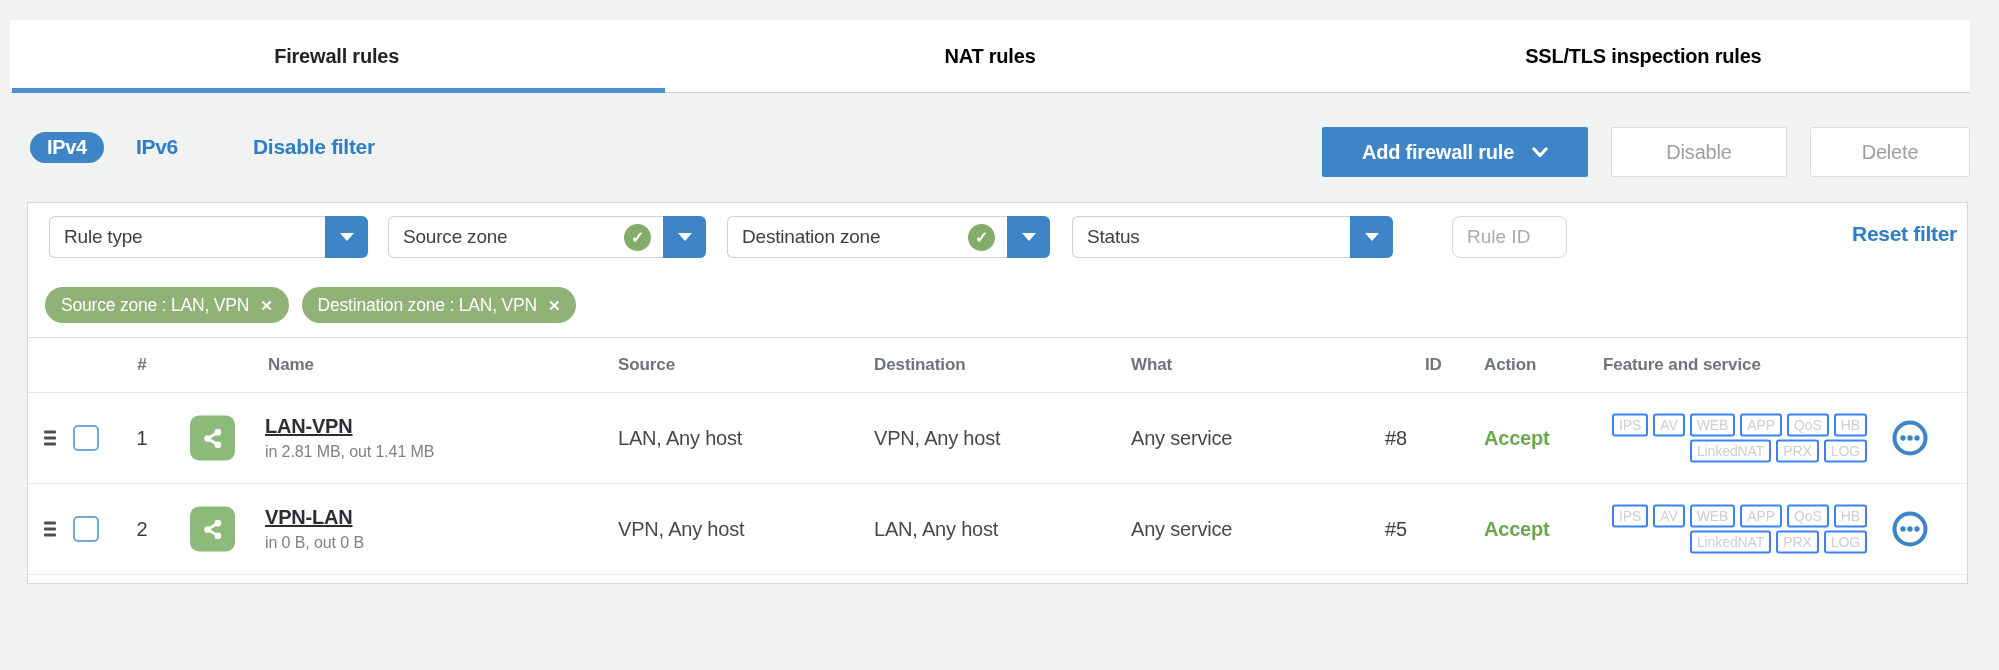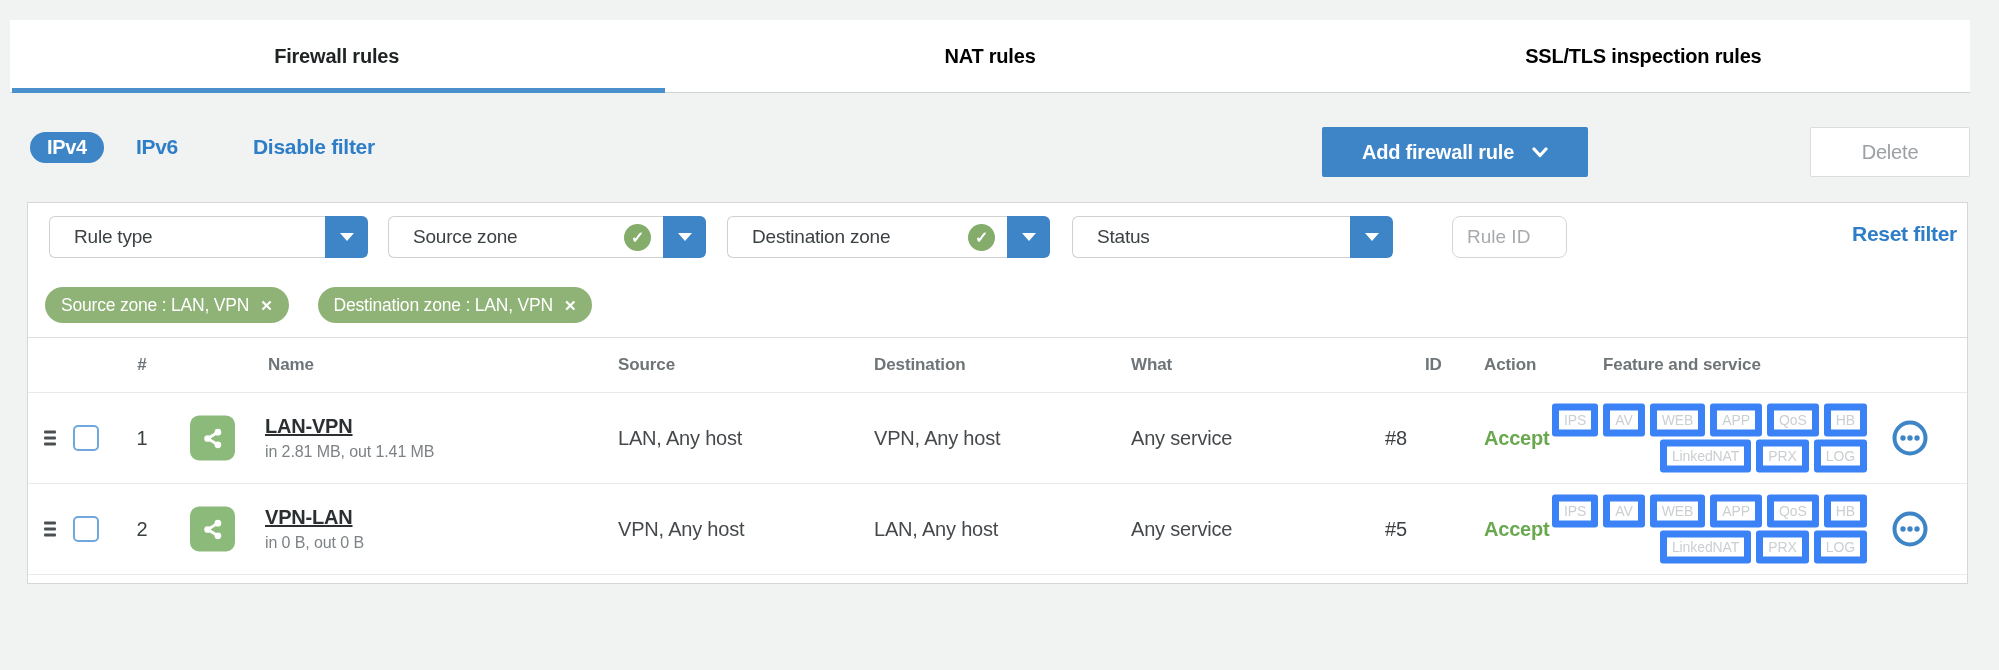--- a/index.html
+++ b/index.html
@@ -51,21 +51,21 @@
     background:#fff;border:1px solid #d5d7d8;box-sizing:border-box;
   }
   
   .filter-row{position:relative;height:68px;}
   .dd{
     position:absolute;top:13px;height:42px;display:flex;box-sizing:border-box;cursor:pointer;
   }
   .dd-label{
     flex:1;background:#fff;border:1px solid #ced1d2;border-right:none;
     border-radius:6px 0 0 6px;display:flex;align-items:center;box-sizing:border-box;
-    padding:0 10px 0 24px;font-size:19px;color:#3c4144;letter-spacing:-0.2px;
+    padding:0 10px 0 14px;font-size:19px;color:#3c4144;letter-spacing:-0.2px;
   }
   .dd-label .grow{flex:1;}
   .dd-btn{
     width:43px;background:#3d85c6;border-radius:0 6px 6px 0;
     display:flex;align-items:center;justify-content:center;
   }
   .tri{
     width:0;height:0;border-left:7px solid transparent;border-right:7px solid transparent;
     border-top:8px solid #ffffff;
   }
@@ -87,21 +87,21 @@
   .btn-add-filter{
     position:absolute;left:1508px;top:11px;width:181px;height:46px;border-radius:6px;
     background:#3d85c6;color:#fff;border:none;font-size:20px;font-weight:700;
     display:flex;align-items:center;justify-content:center;gap:14px;cursor:pointer;letter-spacing:-0.2px;
   }
   .btn-add-filter .tri{border-left-width:6px;border-right-width:6px;border-top-width:7px;}
   .reset-filter-link{
     position:absolute;right:10px;top:19px;font-size:21px;font-weight:700;color:#2e7ec7;cursor:pointer;letter-spacing:-0.3px;
   }
   
-  .chips-row{padding:16px 0 14px 17px;display:flex;gap:29px;}
+  .chips-row{padding:16px 0 14px 17px;display:flex;gap:13px;}
   .chip{
     height:36px;background:#8fb277;border-radius:18px;color:#fff;
     display:flex;align-items:center;padding:0 16px;font-size:17.5px;gap:11px;letter-spacing:-0.2px;
   }
   .chip-close{font-size:15px;font-weight:700;cursor:pointer;line-height:1;}
   
   .thead{
     position:relative;height:54px;border-top:1px solid #dcdfe0;border-bottom:1px solid #e9eaeb;
   }
   .thead span{
@@ -137,21 +137,21 @@
   .rule-traffic{font-size:16px;color:#7d8285;letter-spacing:-0.1px;}
   .cell{font-size:20px;color:#46494c;letter-spacing:-0.2px;}
   .c-source{left:590px;}
   .c-dest{left:846px;}
   .c-what{left:1103px;}
   .c-id{left:1357px;color:#3c4043;}
   .c-action{left:1456px;color:#6aa84f;font-weight:700;}
   .badges{left:auto;right:100px;display:flex;flex-direction:column;align-items:flex-end;gap:3px;}
   .badge-line{display:flex;gap:5px;}
   .badge{
-    border:7px solid #3b82f6;border-radius:3px;color:#cbcfd1;font-size:14px;
+    border:2px solid #3b82f6;border-radius:3px;color:#cbcfd1;font-size:14px;
     padding:1px 5px;line-height:17px;background:#fff;letter-spacing:-0.1px;
   }
   .more-btn{left:1864px;width:36px;height:36px;cursor:pointer;}
   .table-spacer{height:8px;}
   .tfoot{
     height:66px;background:#efefef;border-top:1px solid #d8d8d8;
     display:flex;align-items:center;padding-left:14px;
     font-size:20px;color:#55595c;letter-spacing:-0.2px;
   }
 </style>
@@ -175,20 +175,21 @@
   <button class="ipv4-pill">IPv4</button>
   <span class="ipv6-link">IPv6</span>
   <span class="disable-filter-link">Disable filter</span>
 
   <button class="btn btn-primary btn-add-rule">
     <span>Add firewall rule</span>
     <svg class="chev-svg" width="16" height="11" viewBox="0 0 16 11">
         <path d="M2 2 L8 8.5 L14 2" stroke="#ffffff" stroke-width="3.2" fill="none" stroke-linecap="round" stroke-linejoin="round"></path>
       </svg>
   </button>
+  <button class="btn btn-ghost btn-disable">Disable</button>
   <button class="btn btn-ghost btn-delete">Delete</button>
 </div>
 
 <div class="card">
 
   <div class="filter-row">
     <div class="dd dd-ruletype">
       <div class="dd-label">
         <span class="grow">Rule type</span>
       </div>

